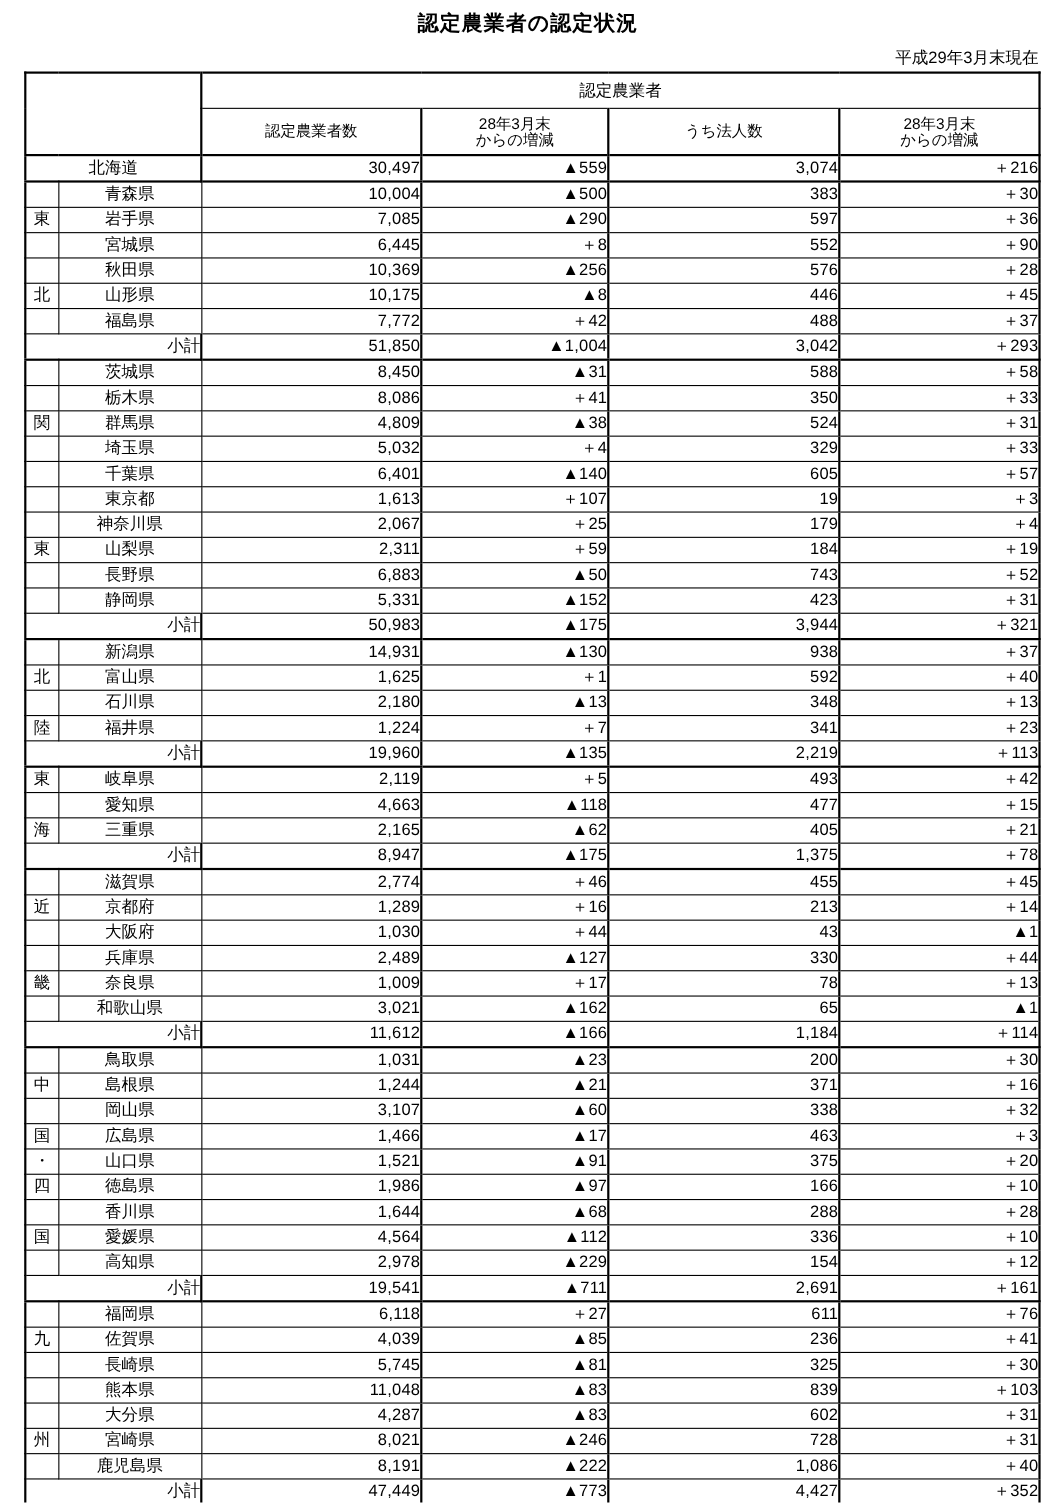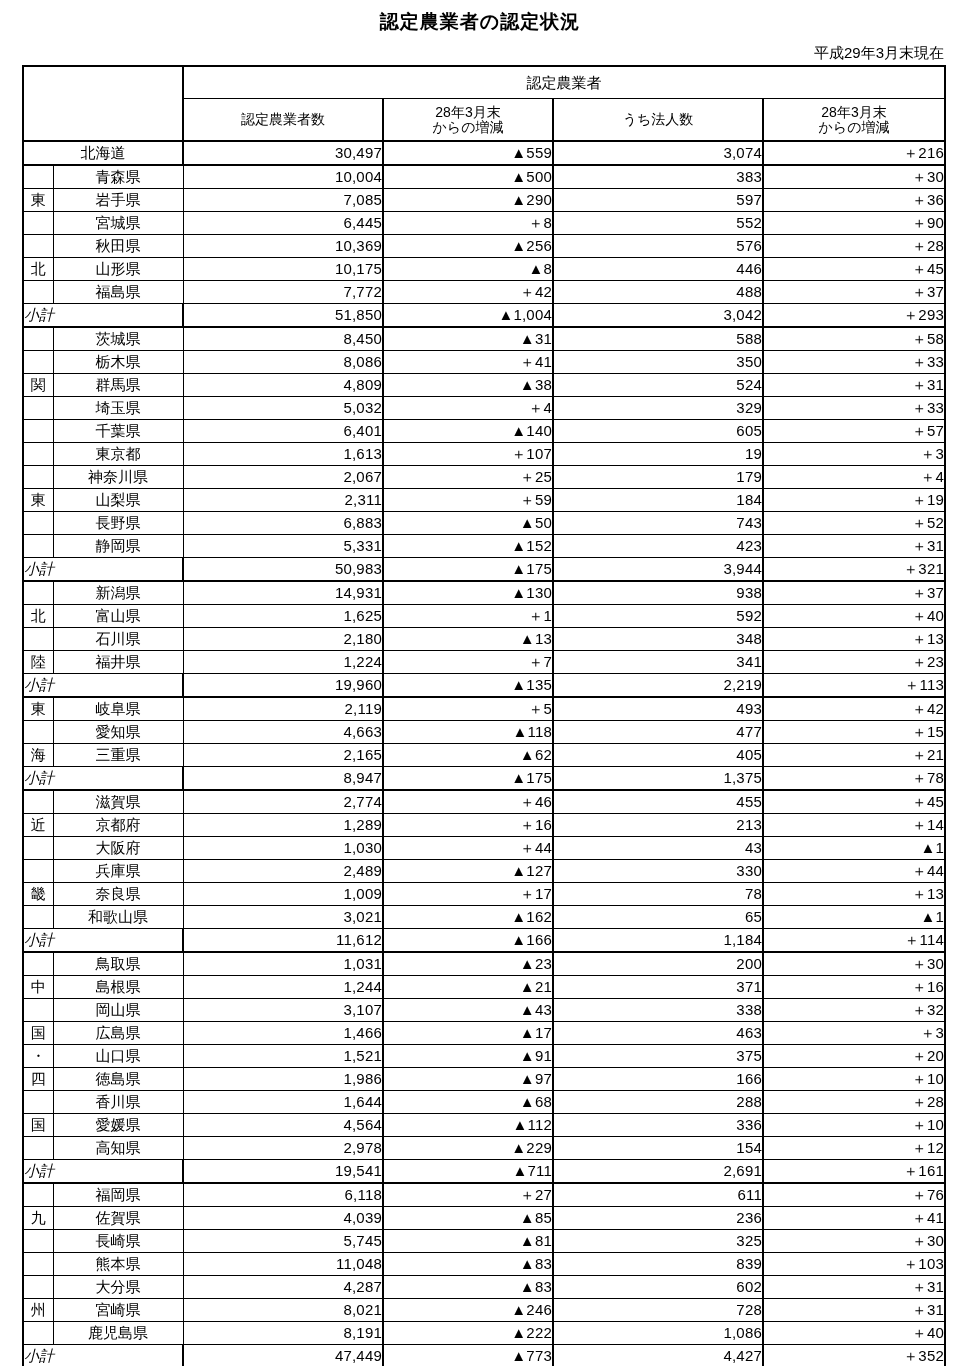--- a/index.html
+++ b/index.html
@@ -93,23 +93,22 @@
   td.pref-wide {
     text-align: center;
     font-size: 15px;
   }
   td.region {
     text-align: center;
     font-size: 15px;
     vertical-align: middle;
   }
   td.subtotal {
-    text-align: left;
-    font-size: 15px;
-    font-style: italic;
+    text-align: right;
+    font-size: 15px;
   }
 
   
   tr.block-end > td { border-bottom: 2px solid #000; }
   tr.block-start > td { border-top: 2px solid #000; }
   td.thick-left { border-left: 2px solid #000; }
 
   
   td.pref { border-left: 2px solid #000; border-right: 2px solid #000; }
   td.subtotal { border-right: 2px solid #000; }
@@ -445,21 +444,21 @@
             <td class="pref">島根県</td>
             <td class="num first">1,244</td>
             <td class="num sep">▲21</td>
             <td class="num sep">371</td>
             <td class="num sep" style="border-right: 2px solid rgb(0, 0, 0);">＋16</td>
           </tr>
           <tr>
             <td class="region thick-left"></td>
             <td class="pref">岡山県</td>
             <td class="num first">3,107</td>
-            <td class="num sep">▲43</td>
+            <td class="num sep">▲60</td>
             <td class="num sep">338</td>
             <td class="num sep" style="border-right: 2px solid rgb(0, 0, 0); margin-top: 48px;">＋32</td>
           </tr>
           <tr>
             <td class="region thick-left">国</td>
             <td class="pref">広島県</td>
             <td class="num first">1,466</td>
             <td class="num sep">▲17</td>
             <td class="num sep">463</td>
             <td class="num sep" style="border-right: 2px solid rgb(0, 0, 0);">＋3</td>

